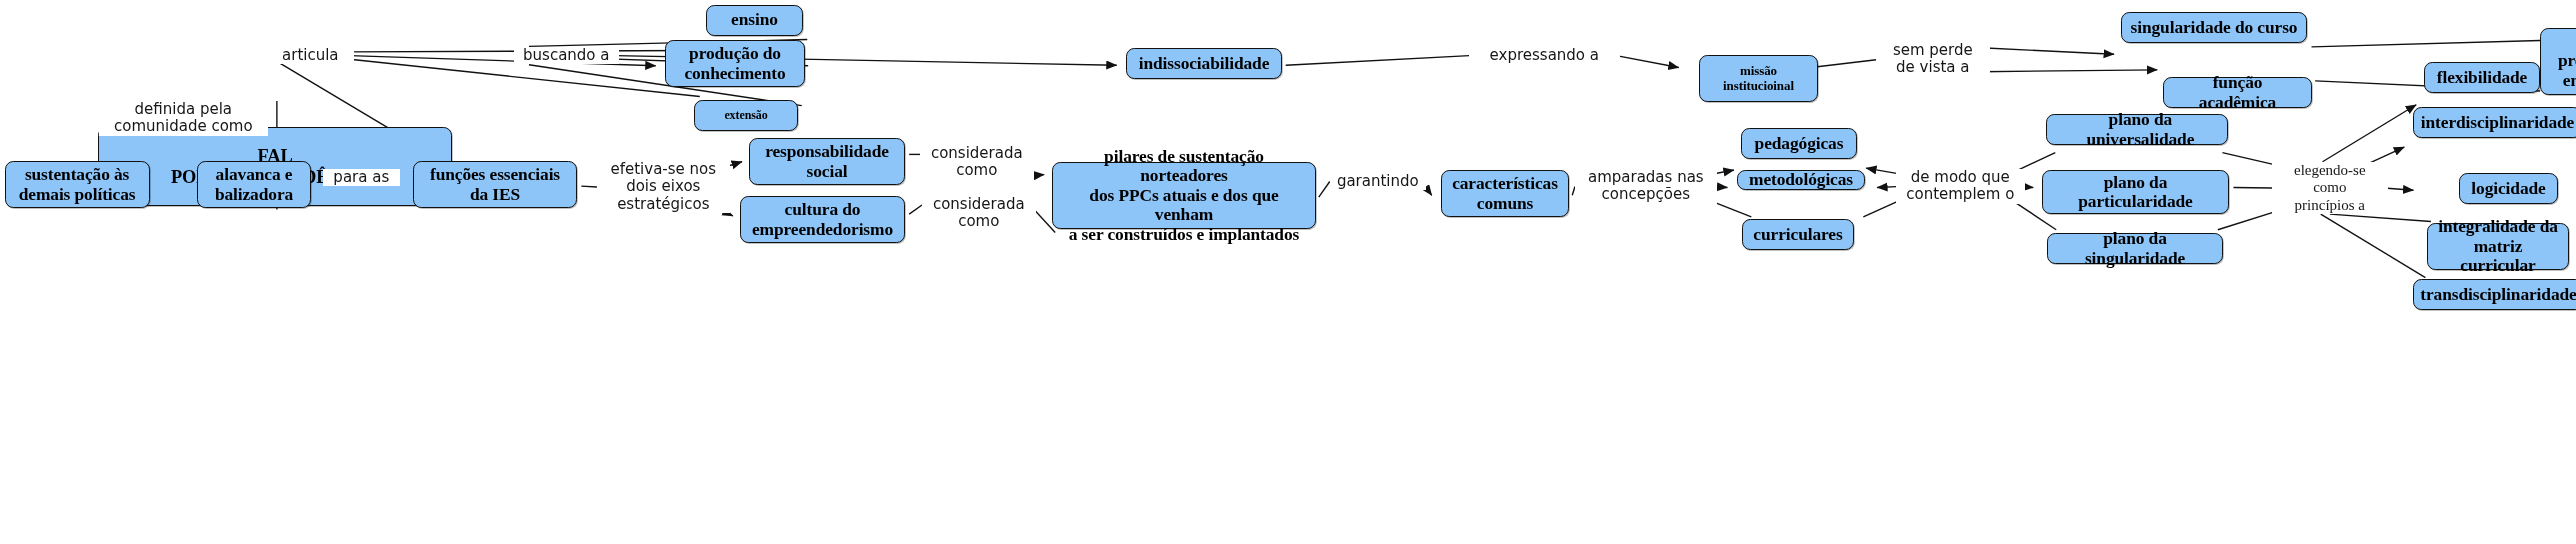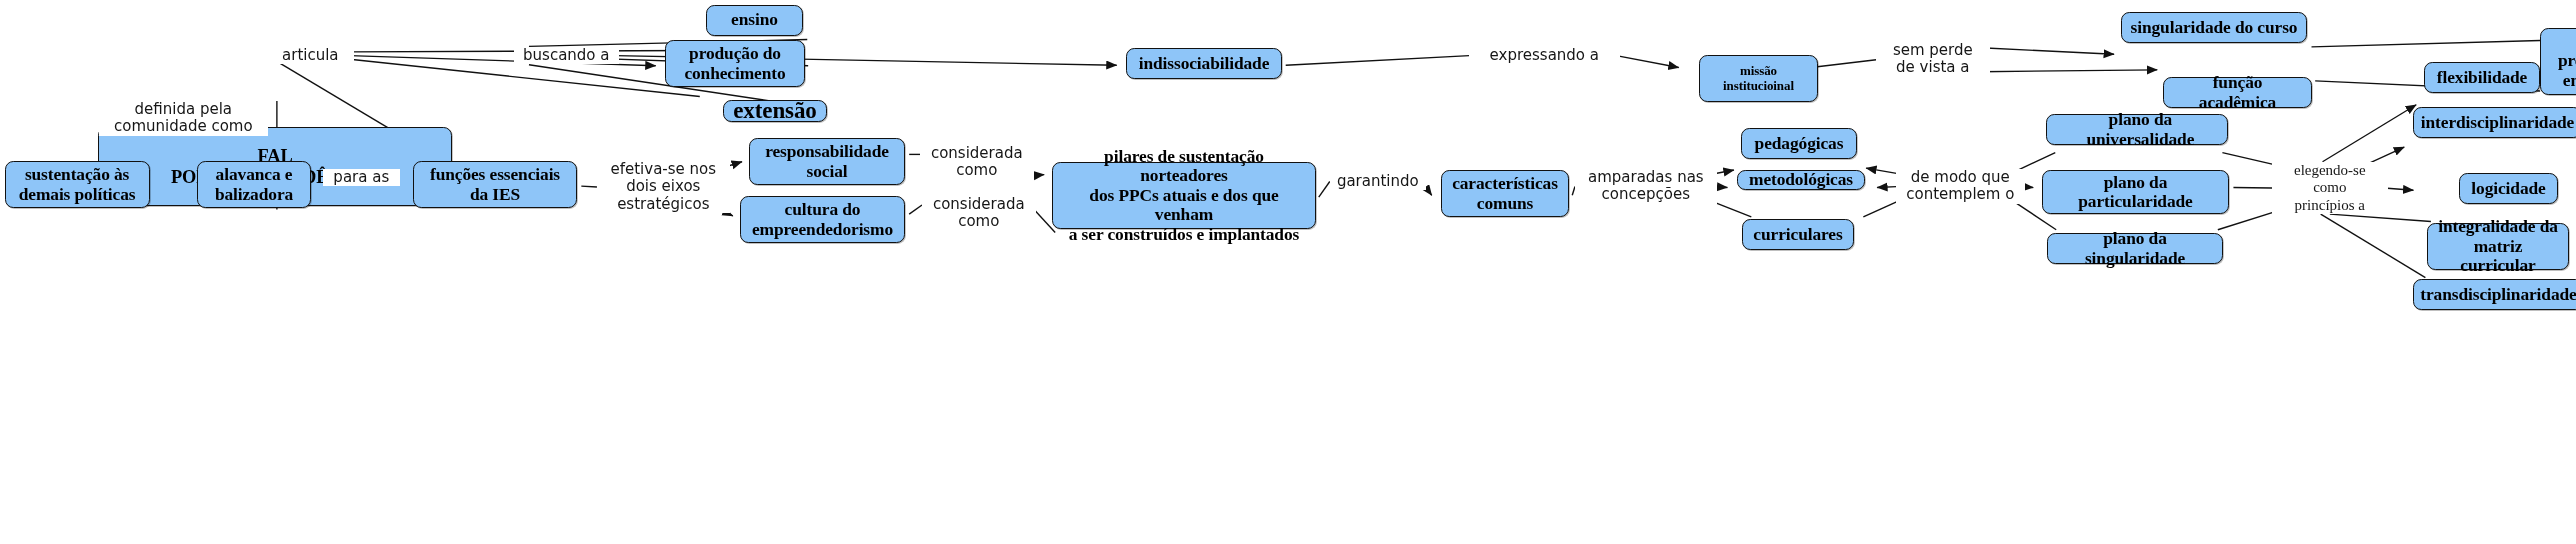--- a/index.html
+++ b/index.html
@@ -98,21 +98,21 @@
         <path d="M2537,233 L2647,241"></path>
         <path d="M2527,233 L2641,302"></path>
       </g>
   </svg>
 
   <div class="node" style="left:98px;top:127px;width:354px;height:79px;font-size:18.4px;">FAL
 POLÍTICA ACADÊMICA</div>
   <div class="node" style="left:706px;top:4.6px;width:97px;height:31px;font-size:17.4px;">ensino</div>
   <div class="node" style="left:665px;top:40px;width:140px;height:47px;font-size:17.4px;">produção do
 conhecimento</div>
-  <div class="node" style="left:694px;top:100px;width:104px;height:22px;font-size:23px;margin-left:29px;">extensão</div>
+  <div class="node" style="left:694px;top:100px;width:104px;height:31px;font-size:12px;">extensão</div>
   <div class="node" style="left:1126px;top:48px;width:156px;height:31px;font-size:17.4px;">indissociabilidade</div>
   <div class="node" style="left:1688px;top:55px;width:119px;height:47px;font-size:13px;margin-left:11px;">missão
 institucioinal</div>
   <div class="node" style="left:2121px;top:12px;width:186px;height:31px;font-size:17.4px;">singularidade do curso</div>
   <div class="node" style="left:2163px;top:77px;width:149px;height:31px;font-size:17.4px;">função acadêmica</div>
   <div class="node" style="left:2540px;top:27.6px;width:184px;height:67px;font-size:17.4px;">confluindo no
 produto ou processo
 em que se expressa</div>
   <div class="node" style="left:4.6px;top:161px;width:145px;height:47px;font-size:17.4px;">sustentação às
 demais políticas</div>

